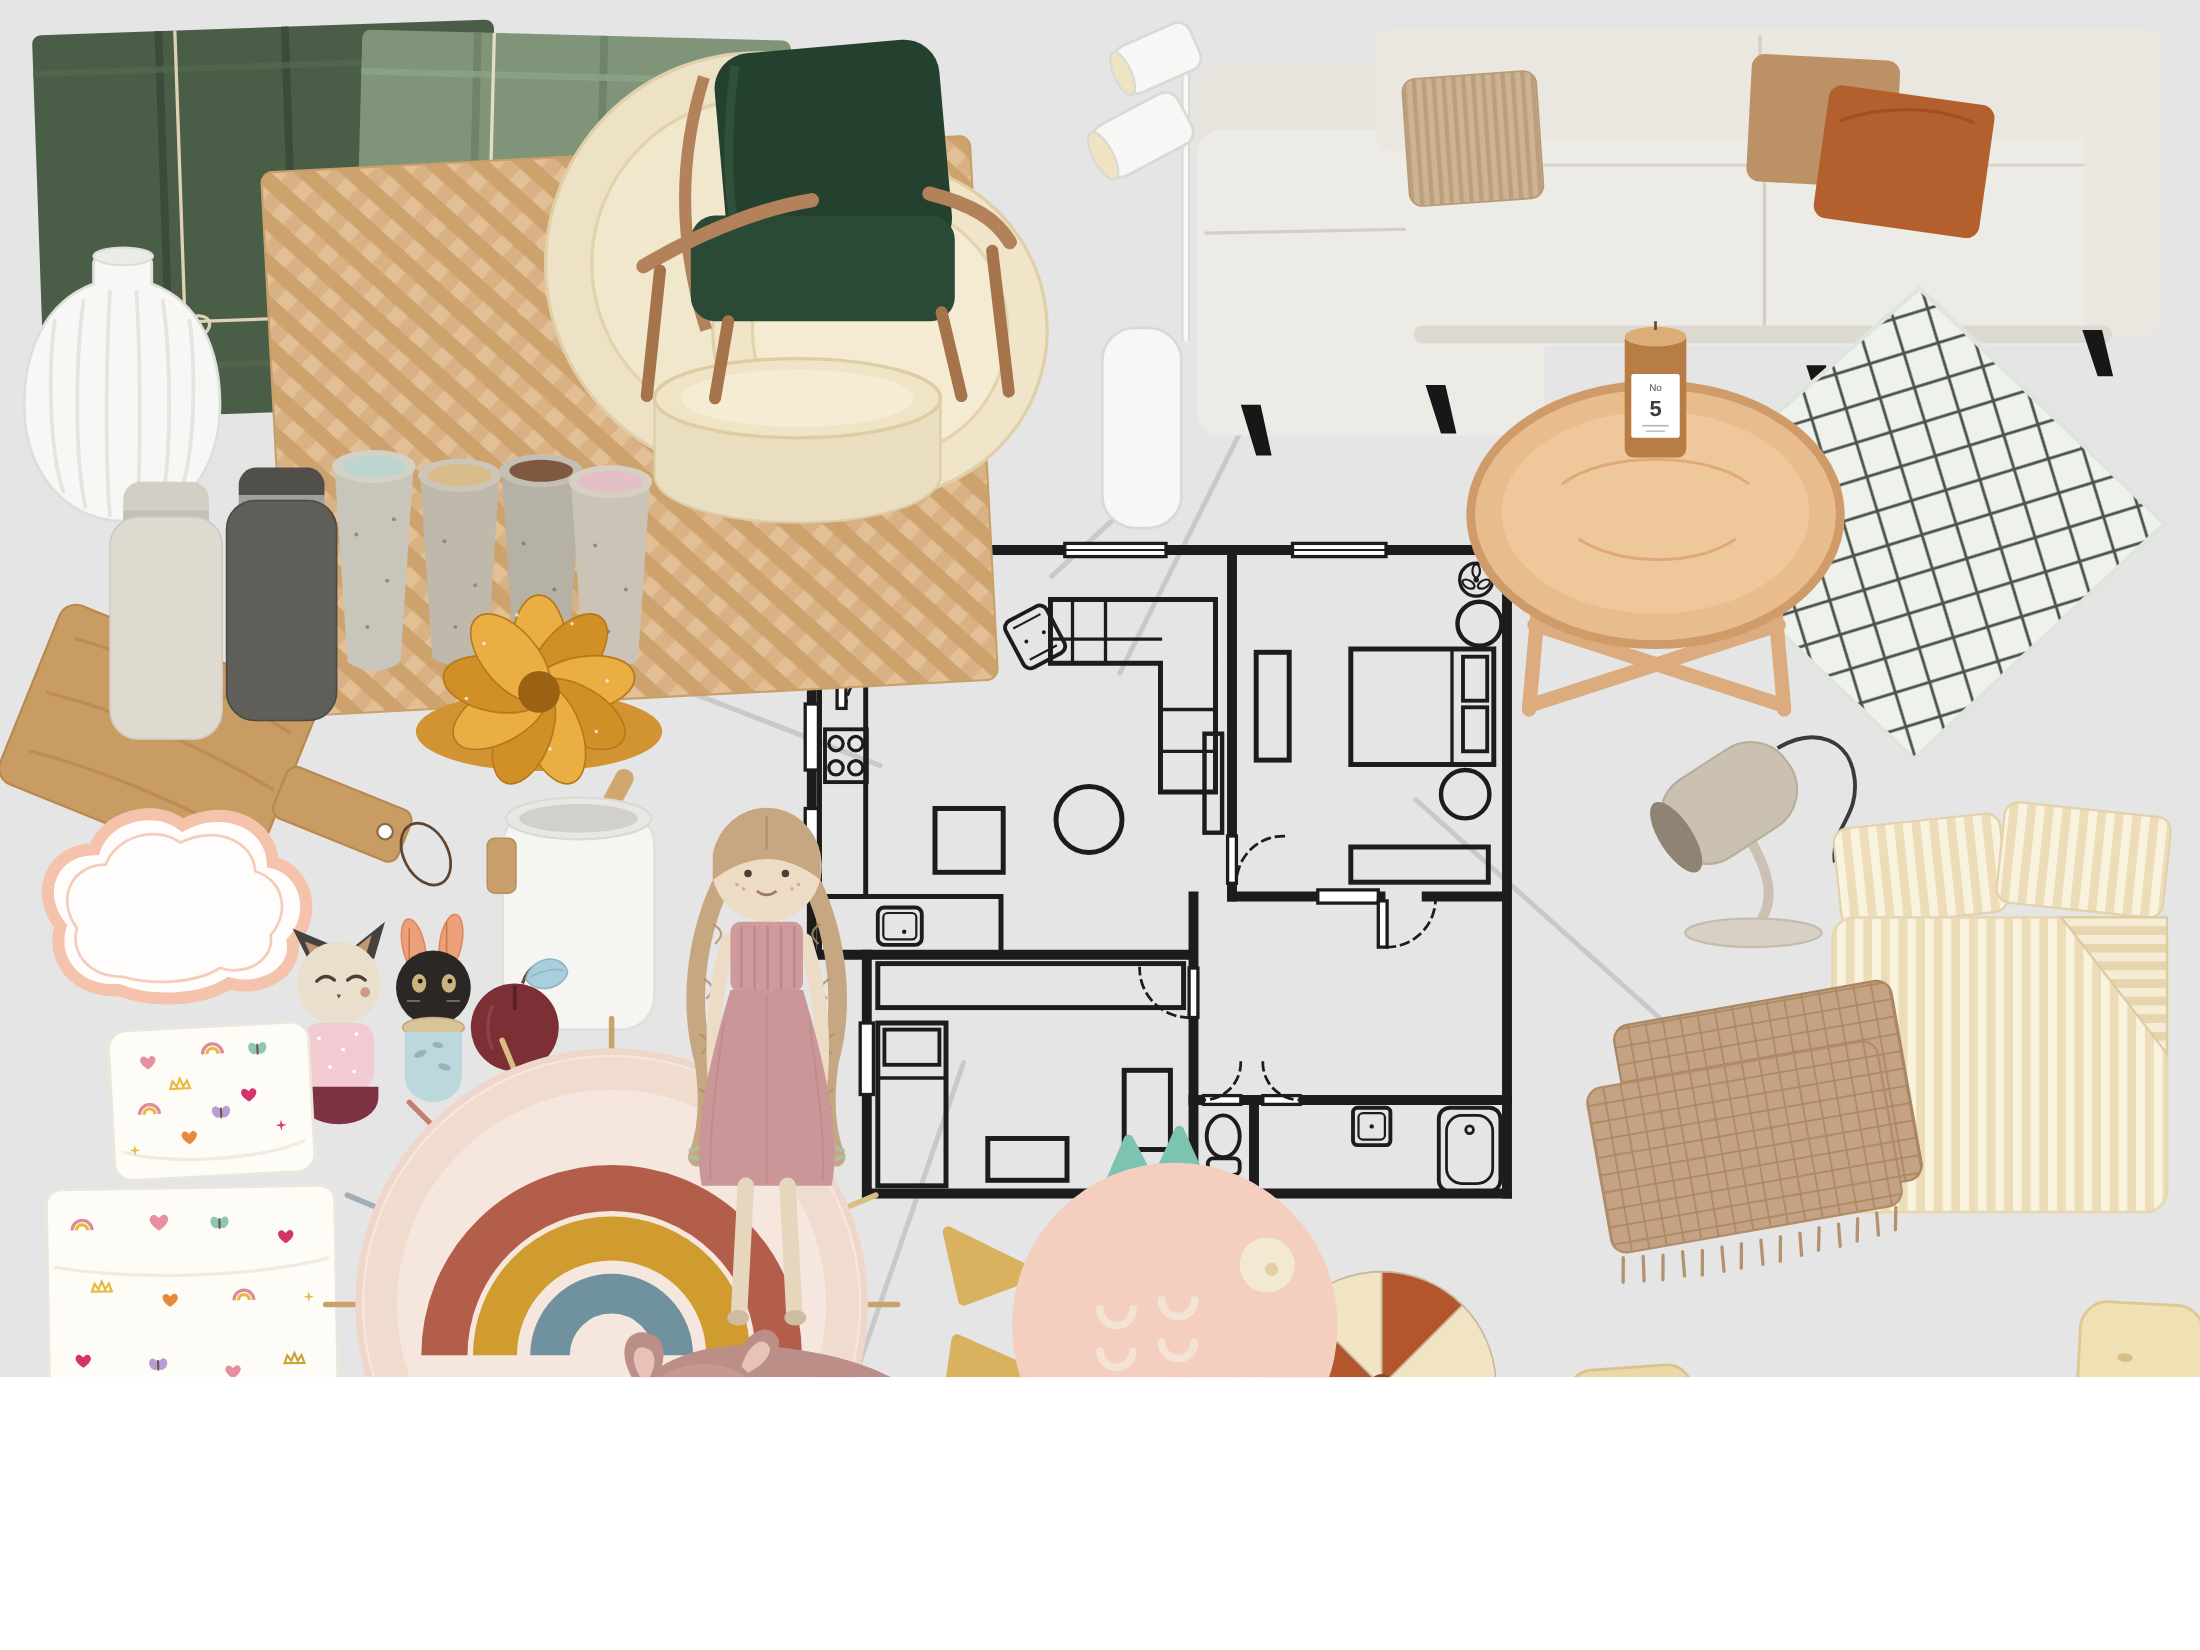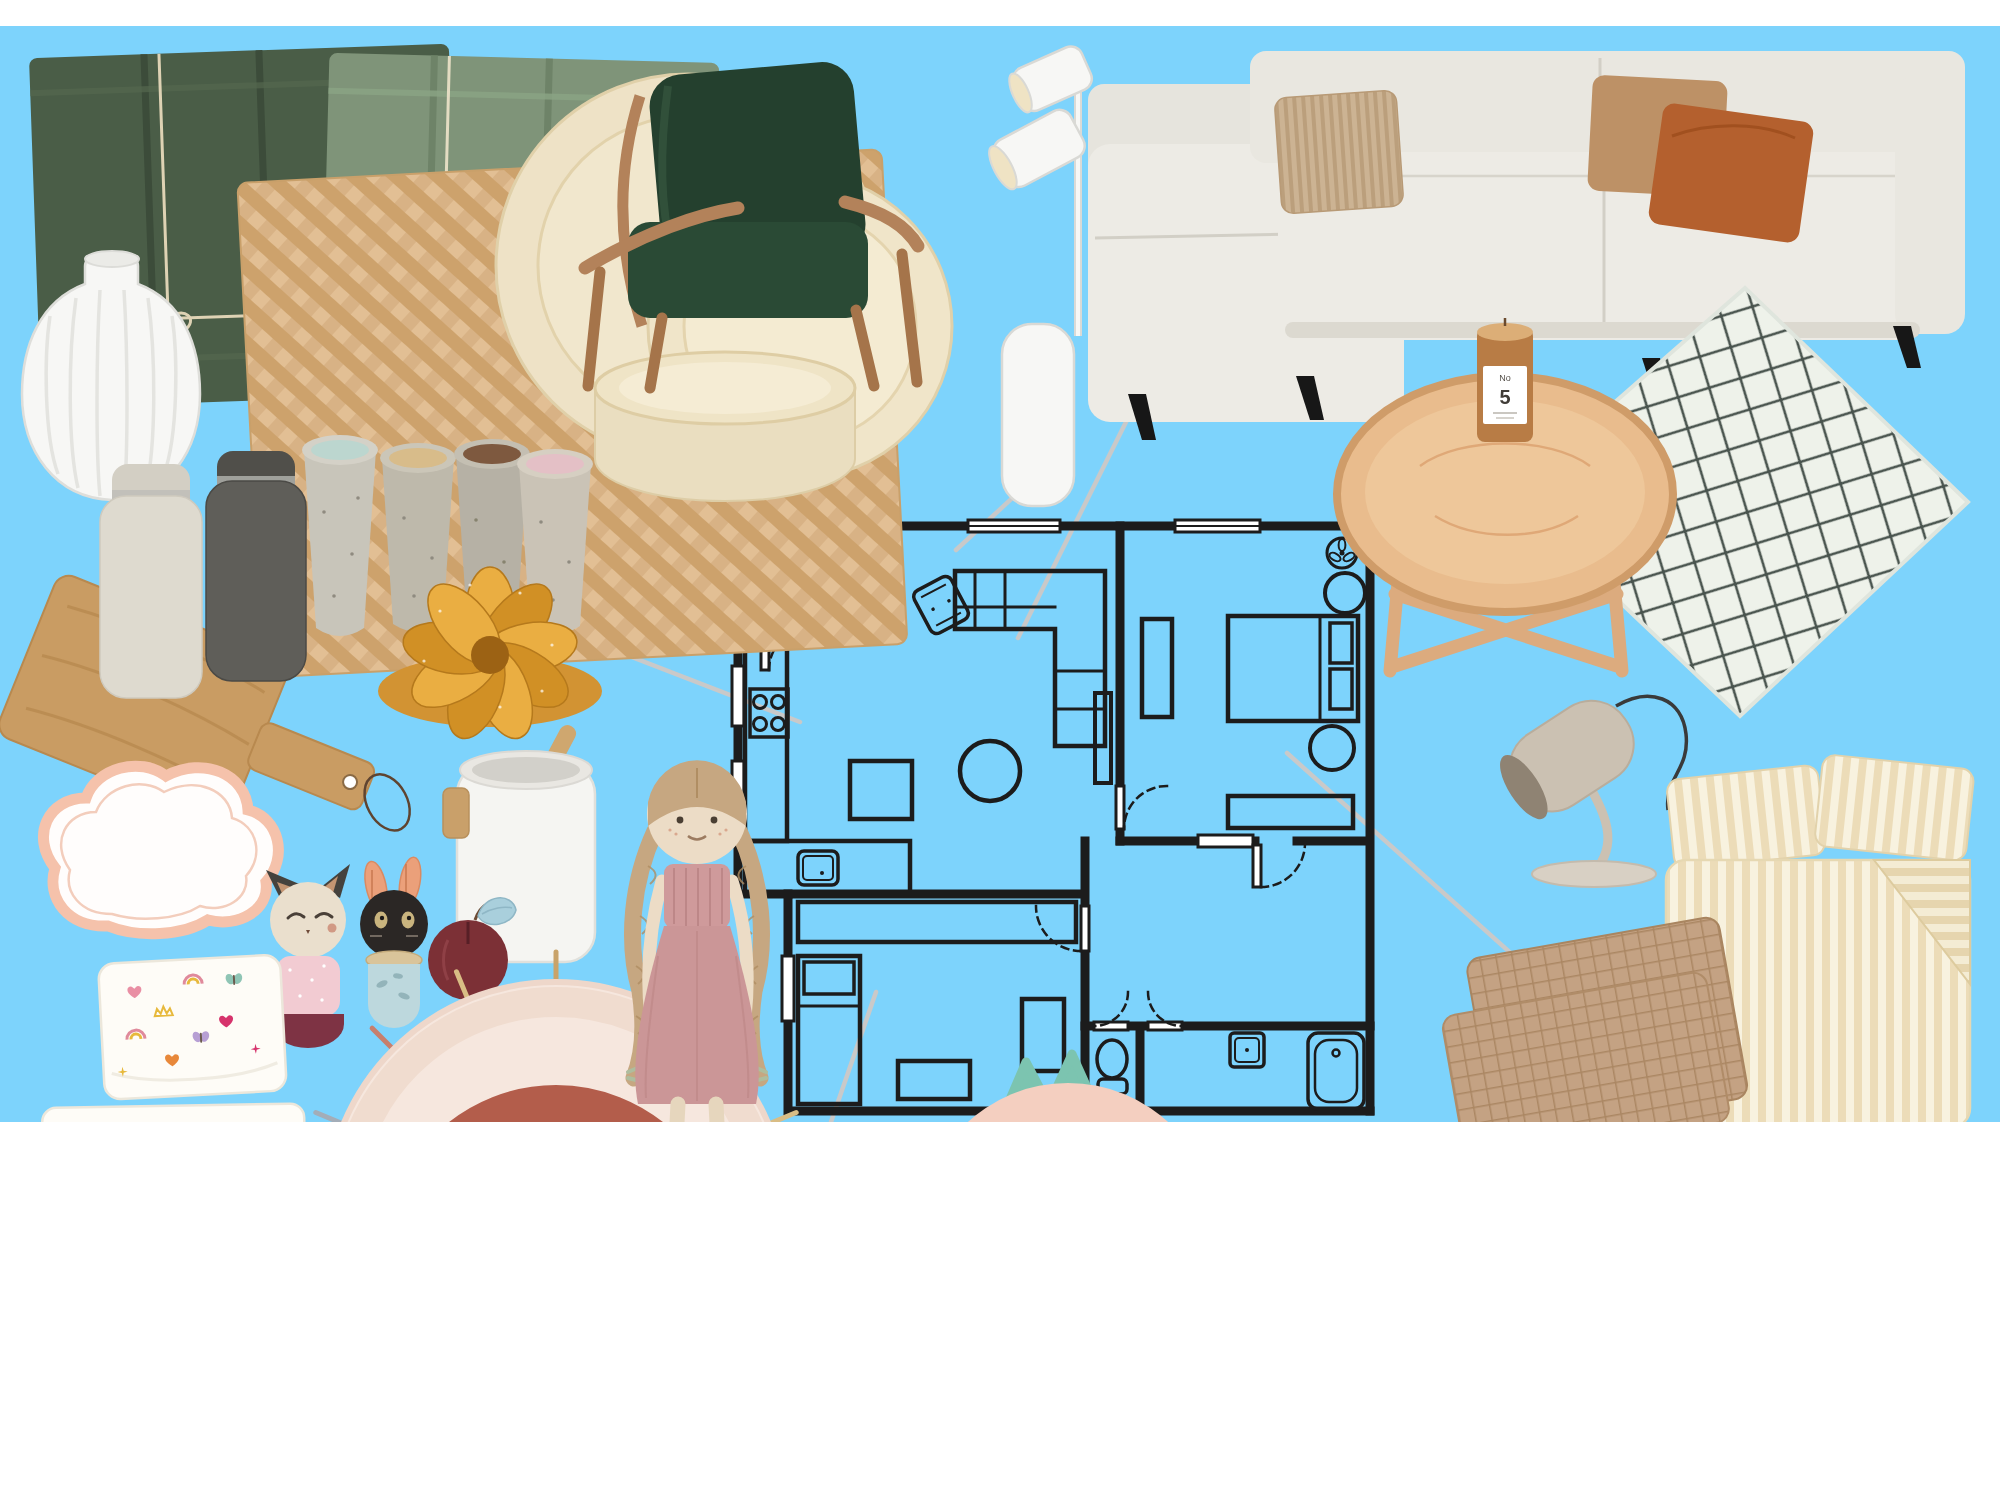--- a/index.html
+++ b/index.html
@@ -1,16 +1,16 @@
 <!DOCTYPE html>
 <html><head>
 <meta charset="utf-8">
 <style>
   html,body{margin:0;padding:0;background:#ffffff;}
-  #board{position:relative;width:2000px;height:1096px;background:#7dd3fc;overflow:hidden;margin-top:26px;}
+  #board{position:relative;width:2000px;height:1252px;background:#e5e5e5;overflow:hidden;}
   svg text{font-family:"Liberation Sans", sans-serif;}
 </style>
 </head>
 <body>
 
 <div id="board">
 <svg width="2000" height="1500" viewBox="0 0 2000 1500">
 <defs>
   <pattern id="weave" width="28" height="28" patternUnits="userSpaceOnUse" patternTransform="rotate(45)">
     <rect width="28" height="28" fill="#d8b285"></rect>

